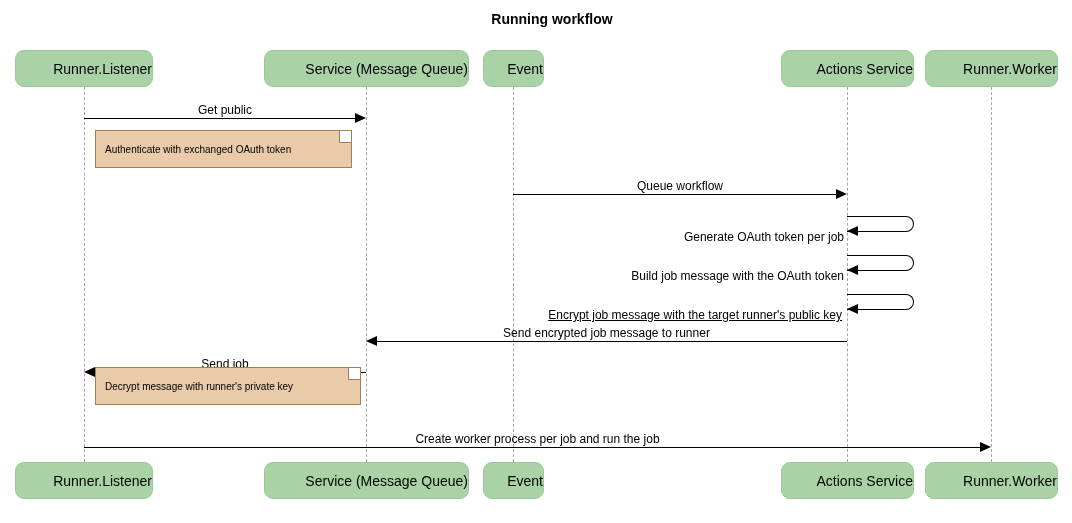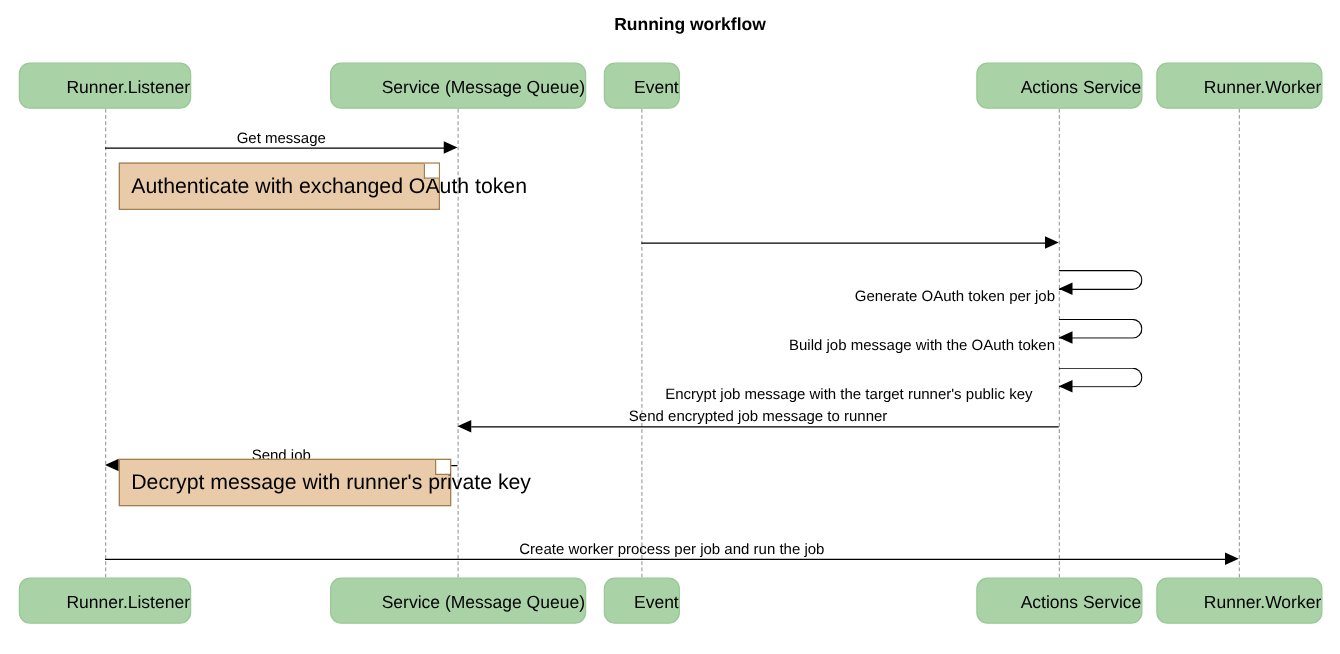--- a/index.html
+++ b/index.html
@@ -44,21 +44,21 @@
     align-items: center;
     justify-content: flex-end;
     white-space: nowrap;
   }
   .note {
     position: absolute;
     box-sizing: border-box;
     background: #e9caa9;
     border: 1px solid #a08050;
     color: #000000;
-    font-size: 17px;
+    font-size: 10px;
     display: flex;
     align-items: center;
     padding-left: 9px;
     white-space: nowrap;
   }
   .note-fold {
     position: absolute;
     top: 0;
     right: 0;
     width: 11px;
@@ -128,41 +128,42 @@
   <div class="participant" style="left:483px; top:50px; width:61px; height:37px;">
     <span>Event</span>
   </div>
   <div class="participant" style="left:781px; top:50px; width:133px; height:37px;">
     <span>Actions Service</span>
   </div>
   <div class="participant" style="left:925px; top:50px; width:133px; height:37px;">
     <span>Runner.Worker</span>
   </div>
 
-  <div class="msg-label" style="left:84px; top:103px; width:282px;">Get message</div>
+  <div class="msg-label" style="left:84px; top:103px; width:282px;">Get public</div>
   <div class="msg-line" style="left:84px; top:118px; width:272px;"></div>
   <div class="arrow-head arrow-right" style="left:355px; top:113px;"></div>
 
   <div class="note" style="left:95px; top:130px; width:257px; height:38px;">
     <span>Authenticate with exchanged OAuth token</span>
     <span class="note-fold"></span>
   </div>
 
+  <div class="msg-label" style="left:513px; top:179px; width:334px;">Queue workflow</div>
   <div class="msg-line" style="left:513px; top:194px; width:324px;"></div>
   <div class="arrow-head arrow-right" style="left:836px; top:189px;"></div>
 
   <div class="msg-label right-align" style="left:500px; top:209px; width:344px;">Generate OAuth token per job</div>
   <div class="self-loop" style="left:847px; top:216px; width:67px; height:16px;"></div>
   <div class="arrow-head arrow-left" style="left:847px; top:226px;"></div>
 
   <div class="msg-label right-align" style="left:500px; top:248px; width:344px;">Build job message with the OAuth token</div>
   <div class="self-loop" style="left:847px; top:255px; width:67px; height:16px;"></div>
   <div class="arrow-head arrow-left" style="left:847px; top:265px;"></div>
 
-  <div class="msg-label right-align" style="left:452px; top:287px; width:374px;">Encrypt job message with the target runner's public key</div>
+  <div class="msg-label right-align" style="left:468px; top:287px; width:374px;text-decoration:underline;">Encrypt job message with the target runner's public key</div>
   <div class="self-loop" style="left:847px; top:294px; width:67px; height:16px;"></div>
   <div class="arrow-head arrow-left" style="left:847px; top:304px;"></div>
 
   <div class="msg-label" style="left:366px; top:326px; width:481px;">Send encrypted job message to runner</div>
   <div class="msg-line" style="left:377px; top:341px; width:470px;"></div>
   <div class="arrow-head arrow-left" style="left:366px; top:336px;"></div>
 
   <div class="msg-label" style="left:84px; top:357px; width:282px;">Send job</div>
   <div class="msg-line" style="left:95px; top:372px; width:271px;"></div>
   <div class="arrow-head arrow-left" style="left:84px; top:367px;"></div>

